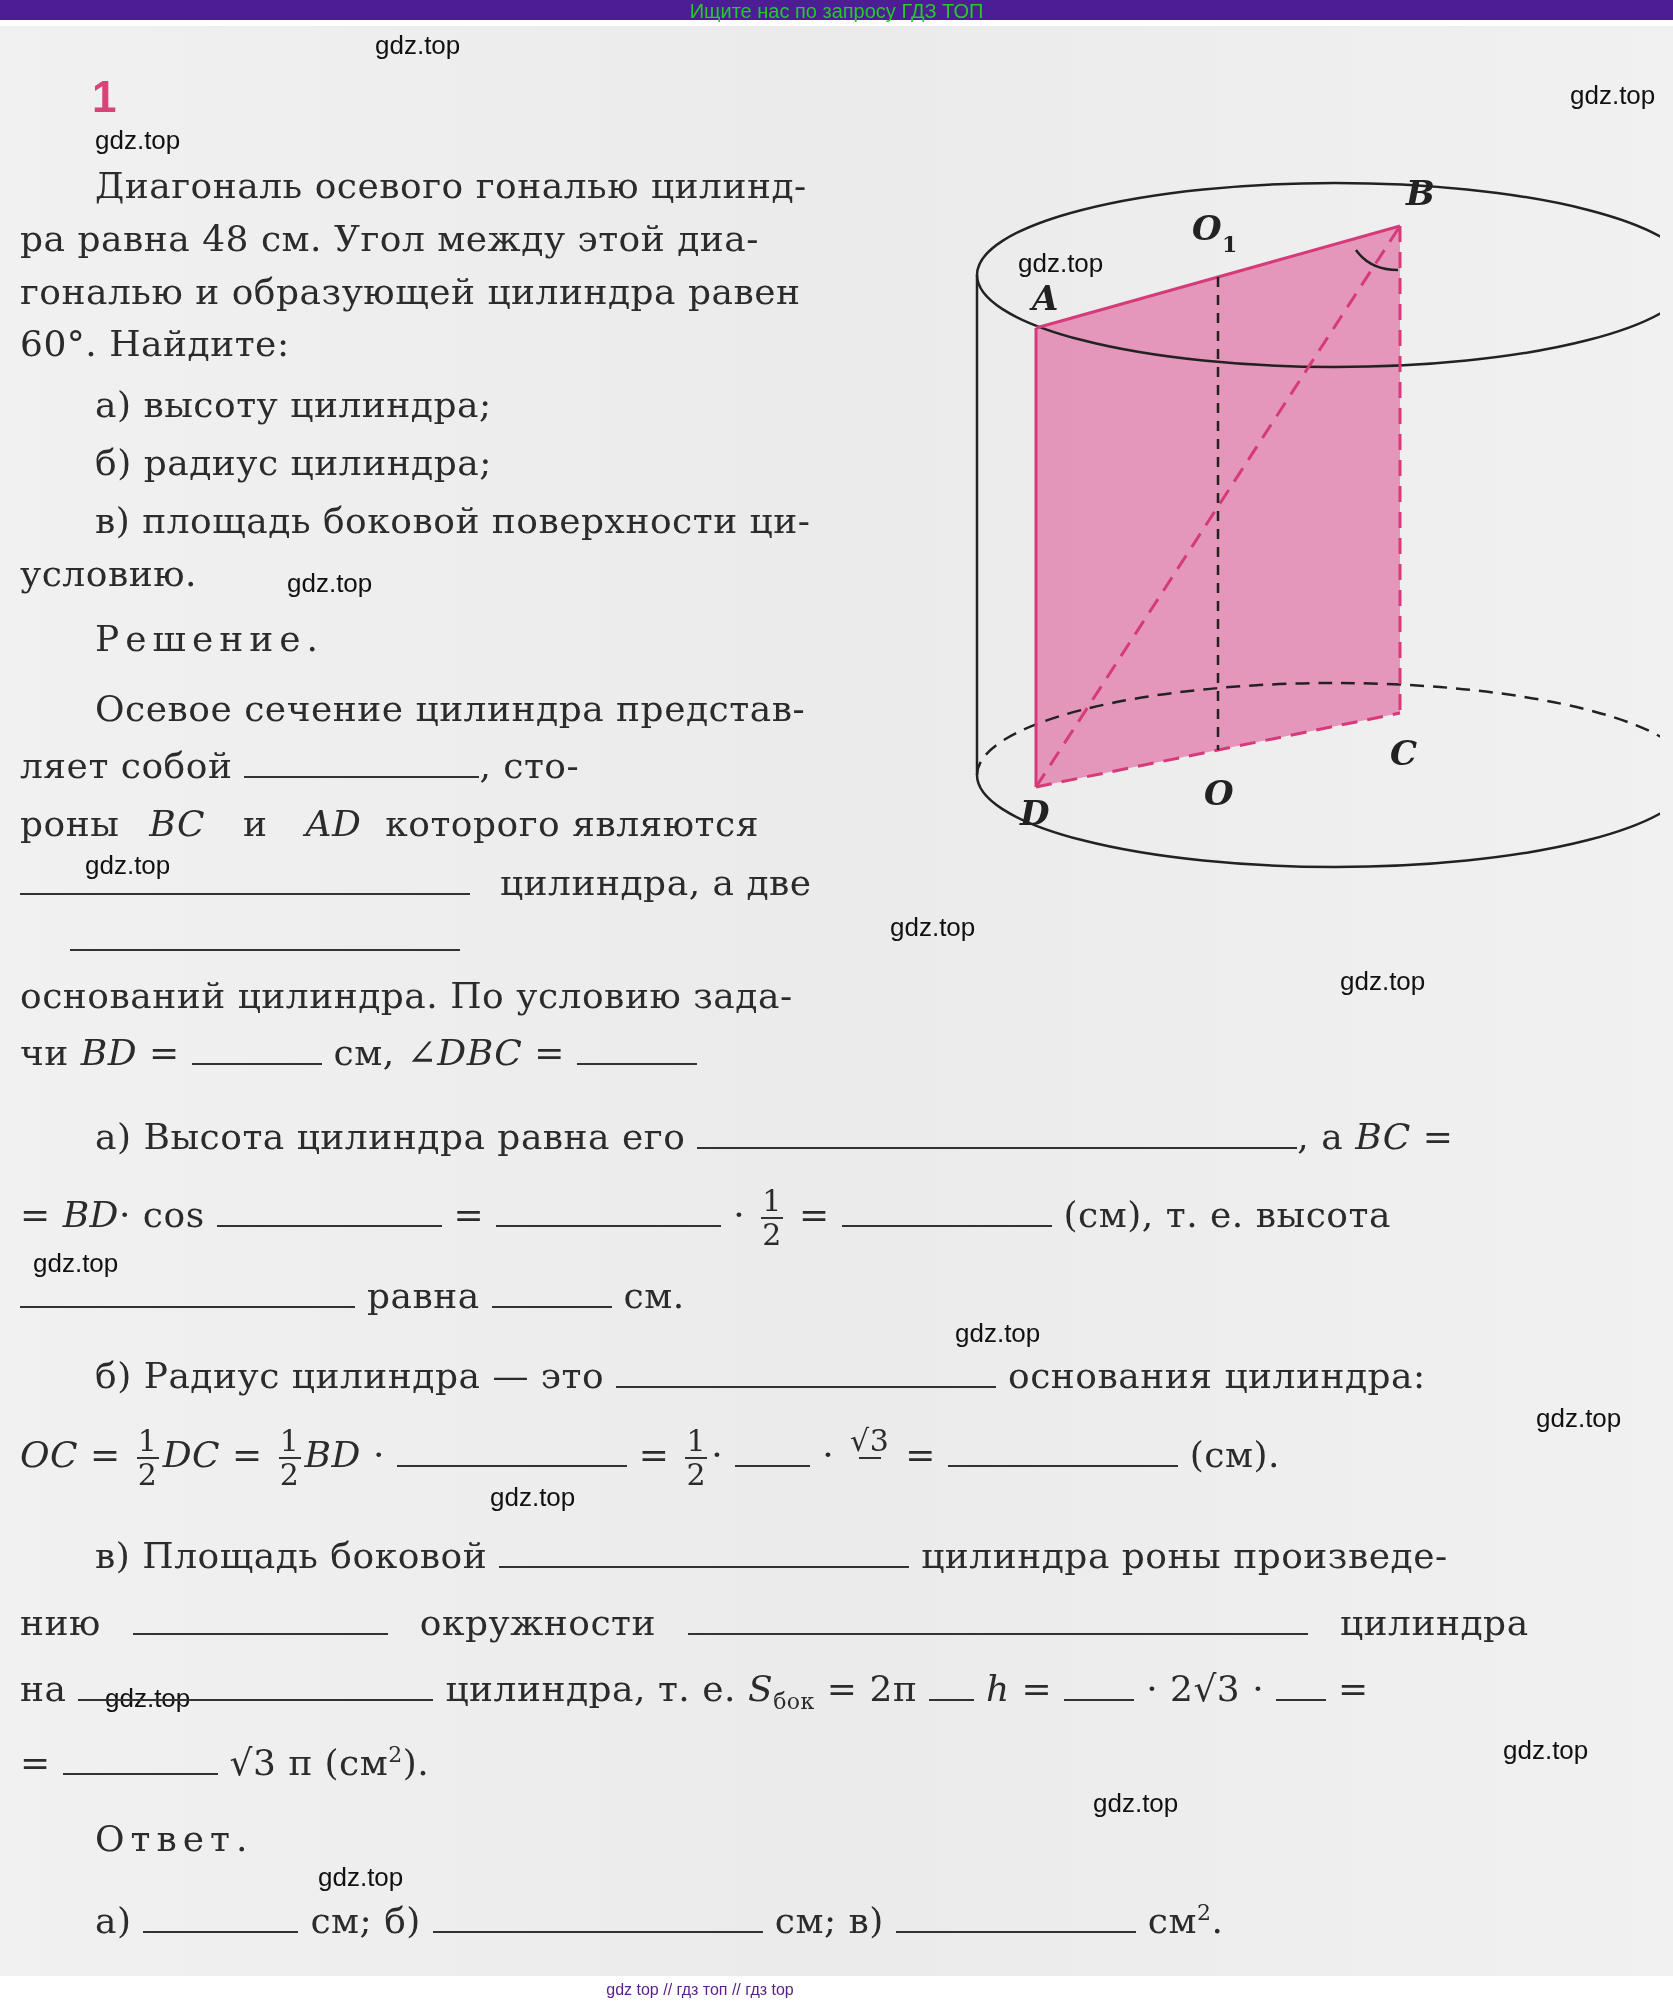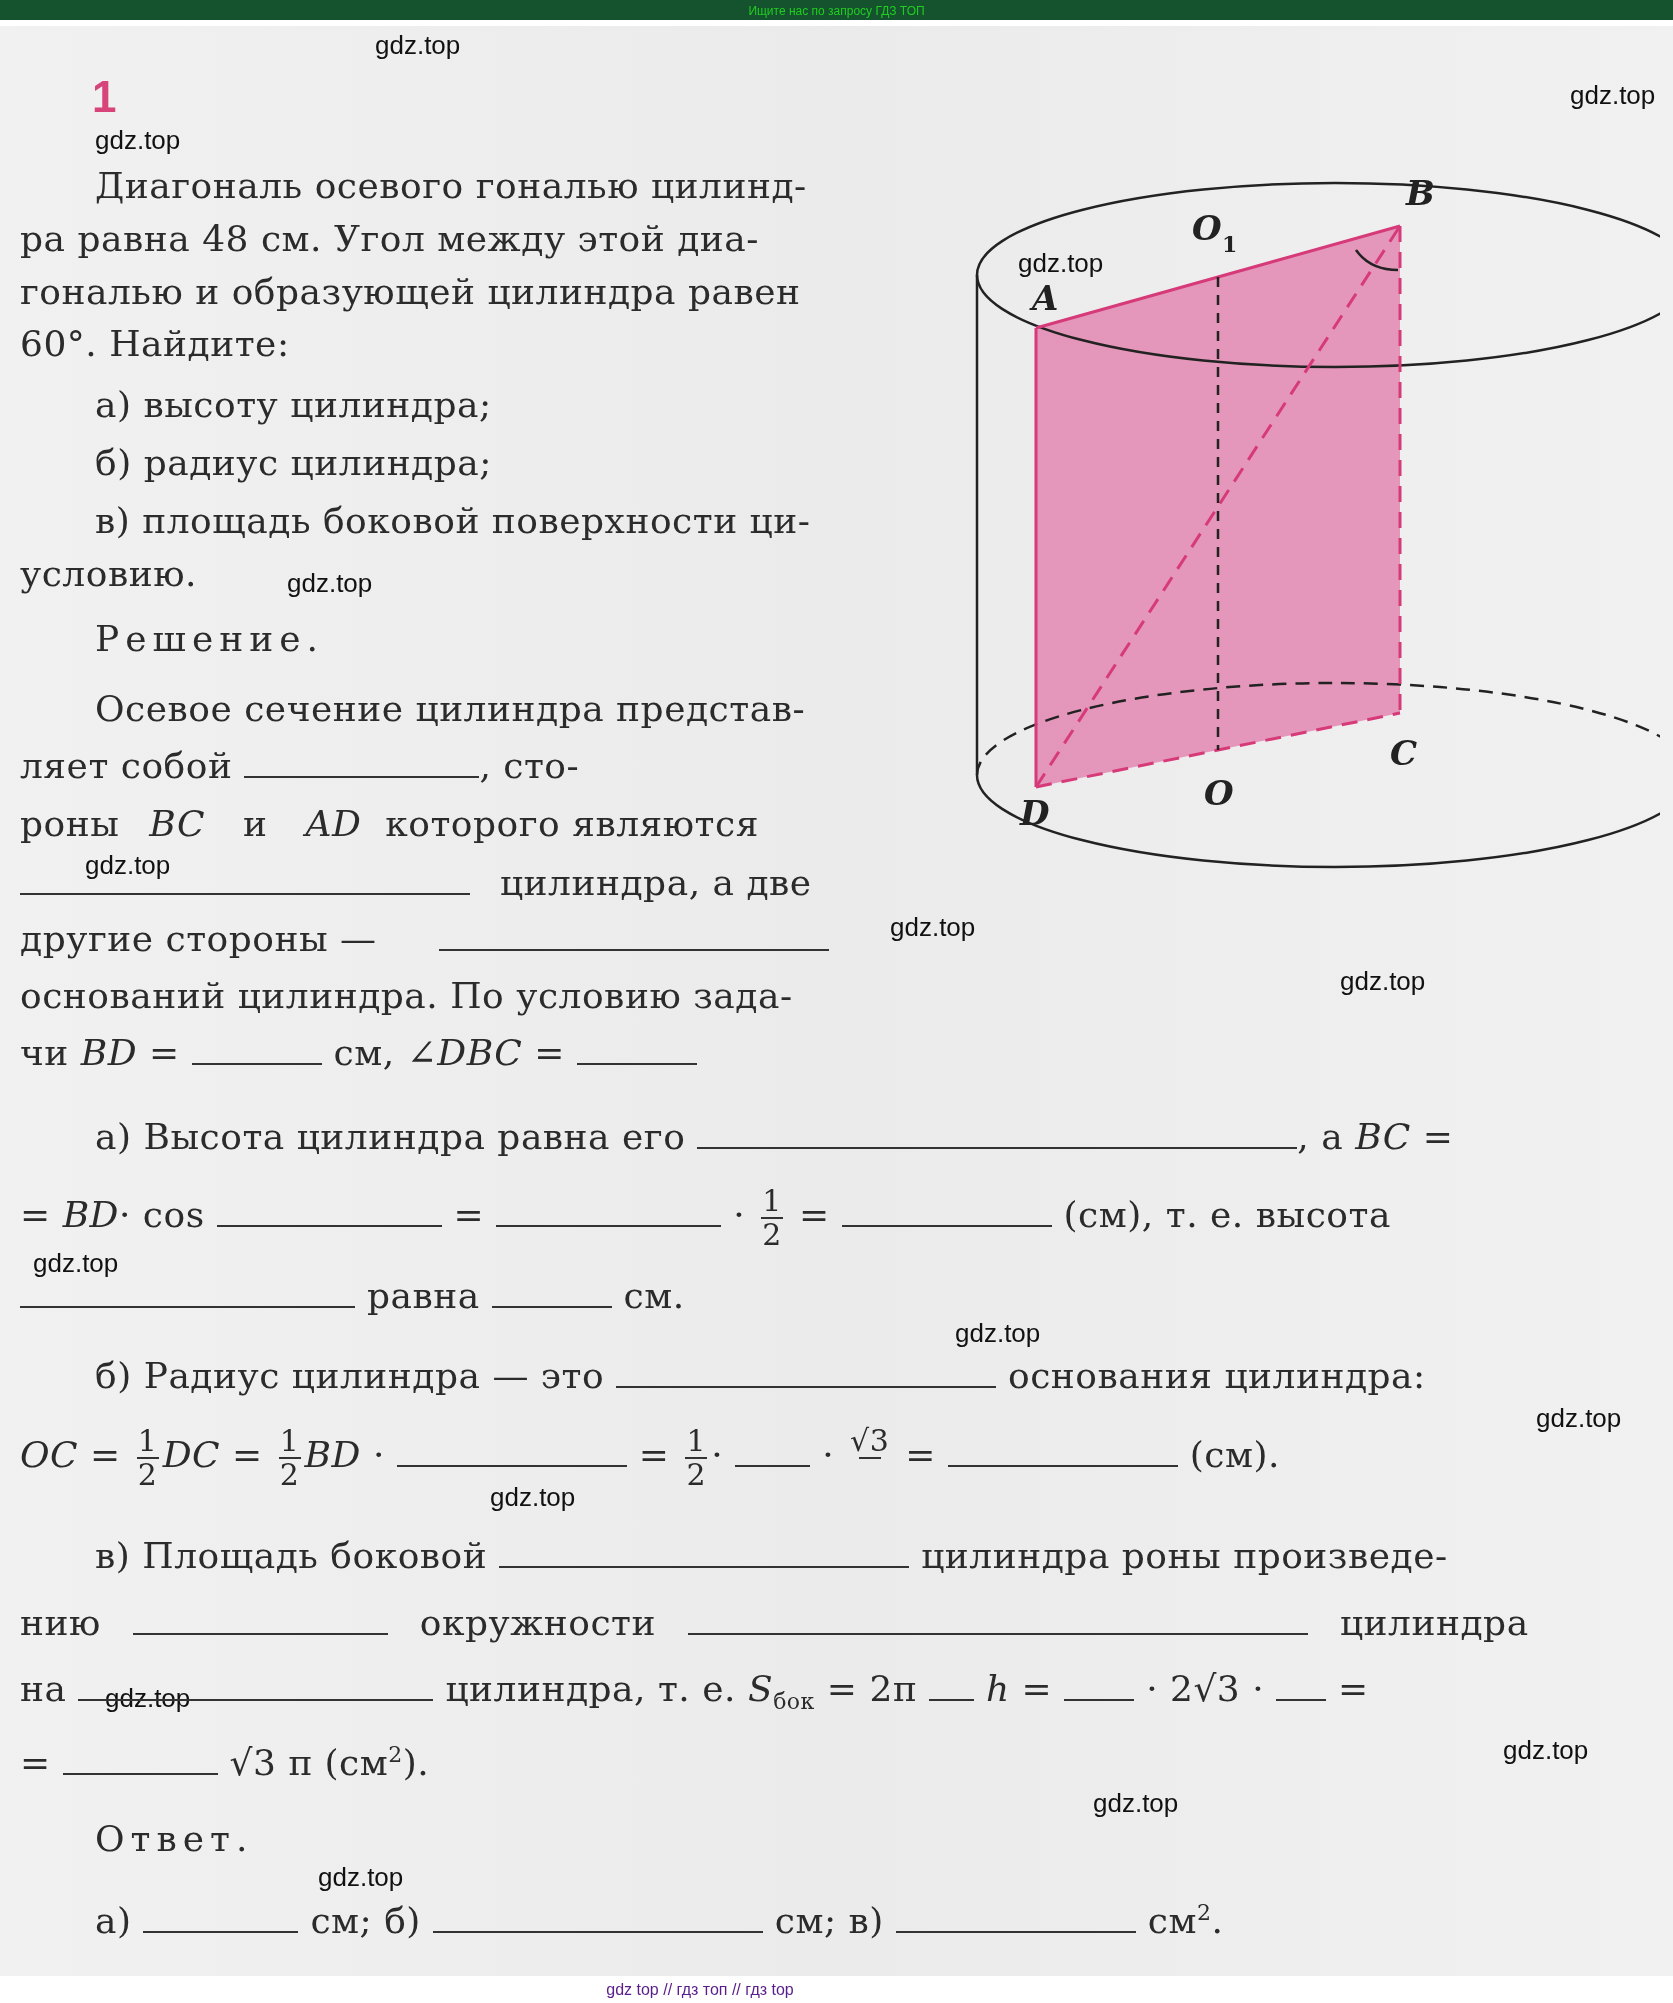--- a/index.html
+++ b/index.html
@@ -4,22 +4,22 @@
 <style>
   html, body { margin:0; padding:0; }
   body {
     width:1673px; height:2003px; position:relative; overflow:hidden;
     background:#ffffff;
     font-family: "DejaVu Serif", serif;
     color:#2b2b2b;
   }
   .topbar {
     position:absolute; left:0; top:0; width:1673px; height:20px;
-    background:#14532d; text-align:center;
-    font-family:"Liberation Sans", sans-serif; font-size:12px; color:#22cc22;
+    background:#4c1d95; text-align:center;
+    font-family:"Liberation Sans", sans-serif; font-size:20px; color:#22cc22;
     line-height:22px;
   }
   .page {
     position:absolute; left:0; top:26px; width:1673px; height:1950px;
     background:#ececec;
     background-image: linear-gradient(90deg, rgba(255,255,255,0.25) 0, rgba(230,230,230,0.2) 50%, rgba(255,255,255,0.25) 100%);
   }
   .footer {
     position:absolute; left:0; top:1976px; width:1400px; height:27px;
     background:#ffffff; text-align:center;
@@ -89,21 +89,20 @@
   <i class="m" style="margin-left:18px">BC</i>
   <span style="margin-left:26px">и</span>
   <i class="m" style="margin-left:26px">AD</i>
   <span style="margin-left:12px">которого являются</span>
 </div>
 <div class="t" style="left:20px;top:862px">
   <span class="blank" style="width:450px"></span>
   <span style="margin-left:18px">цилиндра, а две</span>
 </div>
 <div class="t" style="left:20px;top:918px">
-  <span>другие стороны —</span>
   <span class="blank" style="width:390px;margin-left:50px"></span>
 </div>
 <div class="t" style="left:20px;top:975px">оснований цилиндра. По условию зада-</div>
 <div class="t" style="left:20px;top:1032px">
   <span>чи</span>
   <i class="m">BD</i>
   <span>=</span>
   <span class="blank" style="width:130px"></span>
   <span>см,</span>
   <i class="m">∠DBC</i>

